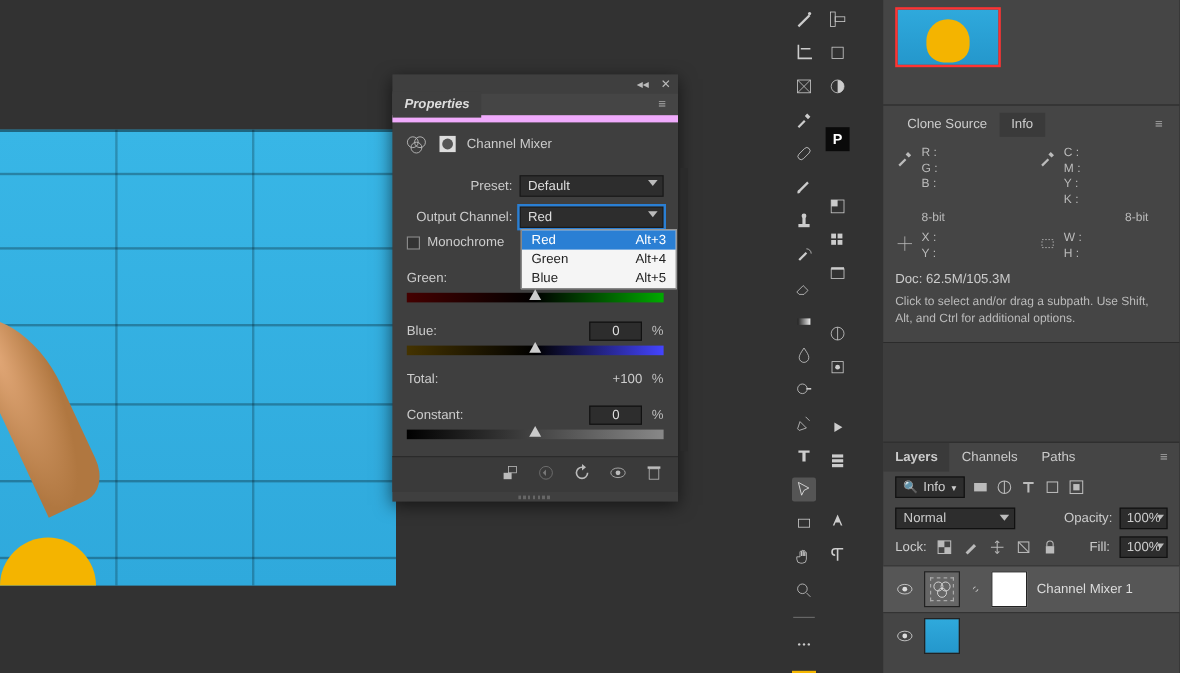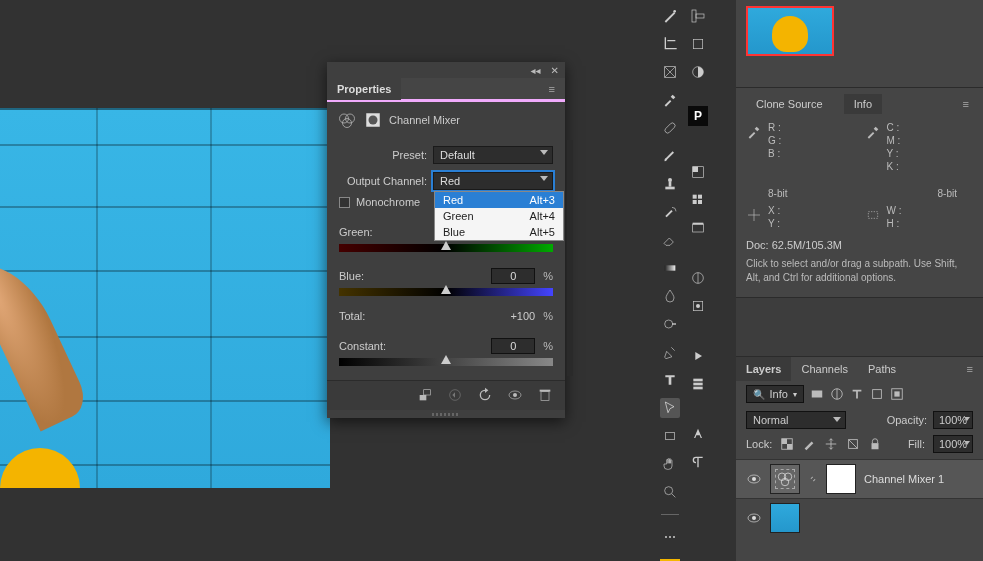--- a/index.html
+++ b/index.html
@@ -7,21 +7,21 @@
 .canvas { position: absolute; left: 0; top: 108px; width: 330px; height: 380px; background: linear-gradient(180deg,#38b6e6 0%,#2fa9dc 100%); overflow: hidden; }
 .canvas::before,.canvas::after{content:"";position:absolute;left:0;right:0;height:2px;background:rgba(0,0,0,.25);}
 .brick-row{position:absolute;left:0;right:0;height:2px;background:rgba(0,0,0,.28);}
 .brick-v{position:absolute;top:0;bottom:0;width:2px;background:rgba(0,0,0,.22);}
 .arm{position:absolute;left:0;top:140px;width:56px;height:180px;background:radial-gradient(ellipse at 30% 20%,#e2a878,#b07740 70%);border-radius:0 80px 30px 0 / 0 120px 40px 0;transform:rotate(-25deg);}
 .yellow{position:absolute;left:0;bottom:-40px;width:80px;height:80px;background:#f4b400;border-radius:50%;}
 
 
 .panel{position:absolute;left:327px;top:62px;width:238px;background:#3f3f3f;box-shadow:0 4px 14px rgba(0,0,0,.6);}
 .pnl-titlebar{height:16px;display:flex;justify-content:flex-end;align-items:center;padding:0 6px;gap:10px;color:#bbb;font-size:10px;}
-.pnl-tab{height:24px;background:#454545;display:flex;align-items:center;border-bottom:3px solid #f0abfc;}
+.pnl-tab{height:24px;background:#454545;display:flex;align-items:center;border-bottom:6px solid #f0abfc;font-style:italic;}
 .pnl-tab .tab{padding:5px 10px;background:#3f3f3f;font-size:11px;font-weight:600;color:#ddd;}
 .pnl-tab .menu{margin-left:auto;padding:0 10px;color:#aaa;}
 .pnl-head{display:flex;align-items:center;gap:6px;padding:8px 10px 6px;color:#ddd;}
 .adj-icon{width:20px;height:20px;display:flex;align-items:center;justify-content:center;}
 .adj-icon svg{width:18px;height:18px;}
 .pnl-body{padding:4px 12px 10px;position:relative;}
 .row{display:flex;align-items:center;margin:6px 0;}
 .lbl{color:#ccc;font-size:11px;}
 .fld-right{margin-left:auto;}
 .dropdown{width:120px;height:18px;background:#2d2d2d;border:1px solid #1a1a1a;color:#ddd;font-size:11px;padding:0 16px 0 6px;position:relative;display:flex;align-items:center;}
@@ -60,35 +60,35 @@
 
 .rcol{position:absolute;left:736px;top:0;right:0;height:561px;background:#454545;display:flex;flex-direction:column;}
 .nav{height:88px;padding:6px 10px 0;border-bottom:1px solid #2b2b2b;position:relative;}
 .nav-thumb{width:88px;height:50px;background:linear-gradient(180deg,#2fa9dc,#2497cc);border:2px solid #f33;position:relative;overflow:hidden;}
 .nav-thumb .person{position:absolute;left:24px;top:8px;width:36px;height:36px;background:#f4b400;border-radius:50% 50% 40% 40%;}
 .nav-zoom{position:absolute;left:10px;bottom:6px;display:flex;align-items:center;gap:10px;width:calc(100% - 20px);}
 .zoomtrack{flex:1;height:3px;background:#2d2d2d;position:relative;margin:0 4px;}
 .zoomtrack .zt{position:absolute;top:-5px;width:0;height:0;border-left:5px solid transparent;border-right:5px solid transparent;border-bottom:9px solid #bbb;transform:translateX(-5px);}
 .mtn{width:16px;height:12px;}
 .info{padding:6px 10px 12px;border-bottom:1px solid #2b2b2b;}
-.info-tabs{display:flex;gap:11px;font-size:11px;margin-bottom:8px;align-items:center;}
+.info-tabs{display:flex;gap:0;font-size:11px;margin-bottom:8px;align-items:center;}
 .info-tabs .t{padding:4px 10px;color:#ccc;}
 .info-tabs .t.active{background:#3a3a3a;}
 .info-tabs .menu{margin-left:auto;color:#aaa;padding:0 4px;}
 .info-grid{display:flex;gap:10px;}
 .info-cell{flex:1;display:flex;gap:6px;align-items:flex-start;}
 .info-cell svg{width:16px;height:16px;flex-shrink:0;margin-top:2px;}
 .info-lines{display:flex;flex-direction:column;gap:2px;font-size:10px;color:#bbb;}
-.info-bit{margin-top:16px;font-size:10px;color:#bbb;padding-left:22px;}
+.info-bit{margin-top:4px;font-size:10px;color:#bbb;padding-left:22px;}
 .doclabel{margin-top:10px;font-size:11px;color:#ccc;}
 .hint{margin-top:6px;font-size:10px;color:#bbb;line-height:1.4;}
 .spacer{flex:1;background:#3d3d3d;}
 
 
-.lay{border-top:1px solid #2b2b2b;padding-bottom:24px;}
+.lay{border-top:1px solid #2b2b2b;padding-bottom:12px;}
 .lay-tabs{display:flex;align-items:center;font-size:11px;}
 .lay-tabs .t{padding:6px 10px;color:#ccc;}
 .lay-tabs .t.active{background:#3a3a3a;font-weight:600;}
 .lay-tabs .menu{margin-left:auto;padding:0 10px;color:#aaa;}
 .lay-row{display:flex;align-items:center;gap:6px;padding:4px 10px;}
 .kind{width:58px;height:18px;background:#2d2d2d;border:1px solid #111;display:flex;align-items:center;gap:4px;padding:0 6px;}
 .ico{width:14px;height:14px;display:flex;align-items:center;justify-content:center;}
 .ico svg{width:14px;height:14px;}
 .blend{width:100px;height:18px;background:#2d2d2d;border:1px solid #111;display:flex;align-items:center;padding:0 6px;position:relative;}
 .blend .chev{position:absolute;right:4px;top:5px;width:0;height:0;border-left:4px solid transparent;border-right:4px solid transparent;border-top:5px solid #bbb;}

